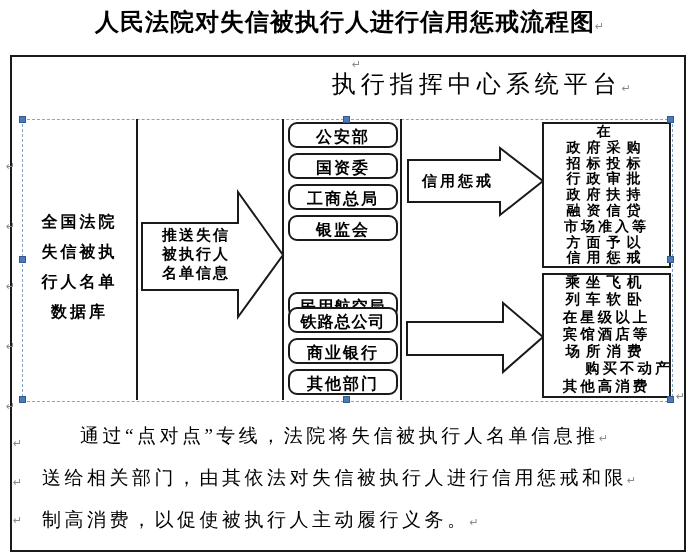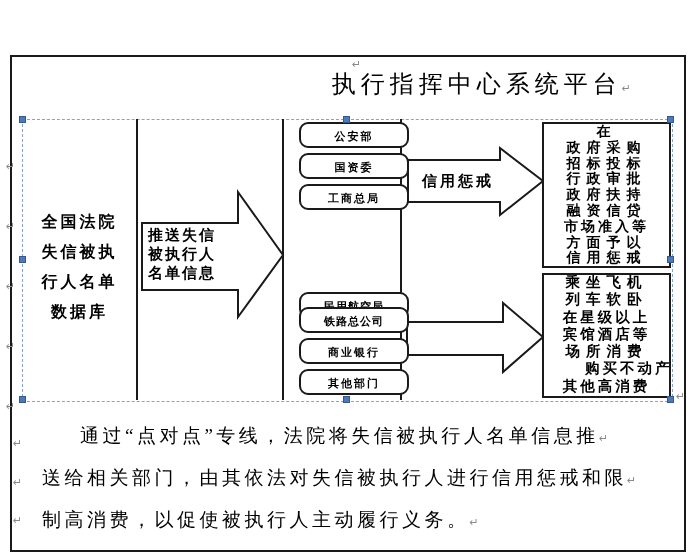--- a/index.html
+++ b/index.html
@@ -29,29 +29,28 @@
     border:1px solid #35598f;box-sizing:border-box;
   }
   .vline{position:absolute;top:119px;height:281px;width:2px;background:#1a1a1a;}
   .db-text{
     position:absolute;left:23px;top:207px;width:113px;text-align:center;
     font-size:16px;font-weight:bold;letter-spacing:3px;line-height:30px;
   }
   .dept-box{
     position:absolute;left:288px;width:110px;height:26px;
     border:2px solid #1a1a1a;border-radius:9px;background:#fff;
-    text-align:center;line-height:25px;font-size:11px;font-weight:bold;letter-spacing:2px;
+    text-align:center;line-height:25px;font-size:16px;font-weight:bold;letter-spacing:2px;
     box-sizing:border-box;
-    margin-left:11px;
   }
   .arrow-svg{position:absolute;left:0;top:0;width:699px;height:559px;}
   .arrow-label{
     position:absolute;text-align:center;font-weight:bold;color:#000;
   }
-  .lbl-push{left:135px;top:226px;width:94px;font-size:15px;letter-spacing:2px;line-height:19px;}
+  .lbl-push{left:149px;top:226px;width:94px;font-size:15px;letter-spacing:2px;line-height:19px;}
   .lbl-credit{left:408px;top:172px;width:100px;font-size:15px;letter-spacing:3px;}
   .lbl-consume{left:405px;top:329px;width:122px;font-size:15px;letter-spacing:2px;}
   .result-box{
     position:absolute;left:542px;width:129px;border:2px solid #1a1a1a;background:#fff;
     box-sizing:border-box;text-align:center;font-weight:bold;
   }
   .result-box.credit{top:122px;height:146px;font-size:14px;letter-spacing:6px;}
   .result-box.credit .ln{height:15.8px;line-height:15.8px;}
   .result-box.consume{top:273px;height:125px;font-size:14.5px;letter-spacing:6px;font-family:Liberation Mono, monospace;}
   .result-box.consume .ln{height:17.3px;line-height:17.3px;}
@@ -66,20 +65,23 @@
     color:#8a8a8a;font-size:11px;font-weight:400;letter-spacing:0;
     font-family:"DejaVu Sans",sans-serif;
   }
   .pmark.abs{position:absolute;}
 </style>
 </head>
 <body>
 
 <div class="stage">
 
+  <div class="title">
+    <span>人民法院对失信被执行人进行信用惩戒流程图</span><span class="pmark">↵</span>
+  </div>
 
   <div class="outer-box"></div>
 
   <div class="platform-header">
     <span>执行指挥中心系统平台</span><span class="pmark">↵</span>
   </div>
   <span class="pmark abs" style="left:352px;top:58px;">↵</span>
 
   <div class="sel-rect"></div>
 
@@ -103,20 +105,21 @@
   <div class="arrow-label lbl-push">
     <div>推送失信</div>
     <div>被执行人</div>
     <div>名单信息</div>
   </div>
   <div class="arrow-label lbl-credit">信用惩戒</div>
 
   <div class="dept-box" style="top:122px;">公安部</div>
   <div class="dept-box" style="top:153px;">国资委</div>
   <div class="dept-box" style="top:184px;">工商总局</div>
+  <div class="dept-box" style="top:215px;">银监会</div>
   <div class="dept-box" style="top:292px;letter-spacing:1px;">民用航空局</div>
   <div class="dept-box" style="top:307px;letter-spacing:1px;font-family:Liberation Serif, serif;">铁路总公司</div>
   <div class="dept-box" style="top:338px;">商业银行</div>
   <div class="dept-box" style="top:369px;">其他部门</div>
 
   <div class="result-box credit">
     <div class="ln">在</div>
     <div class="ln">政府采购</div>
     <div class="ln">招标投标</div>
     <div class="ln">行政审批</div>

